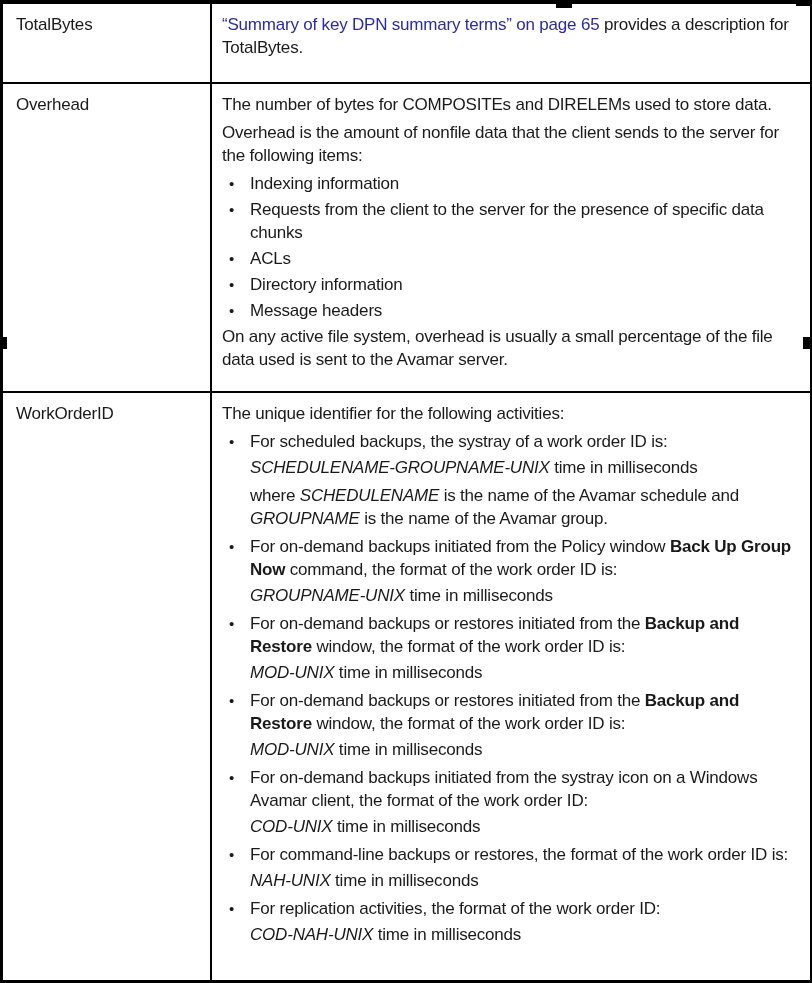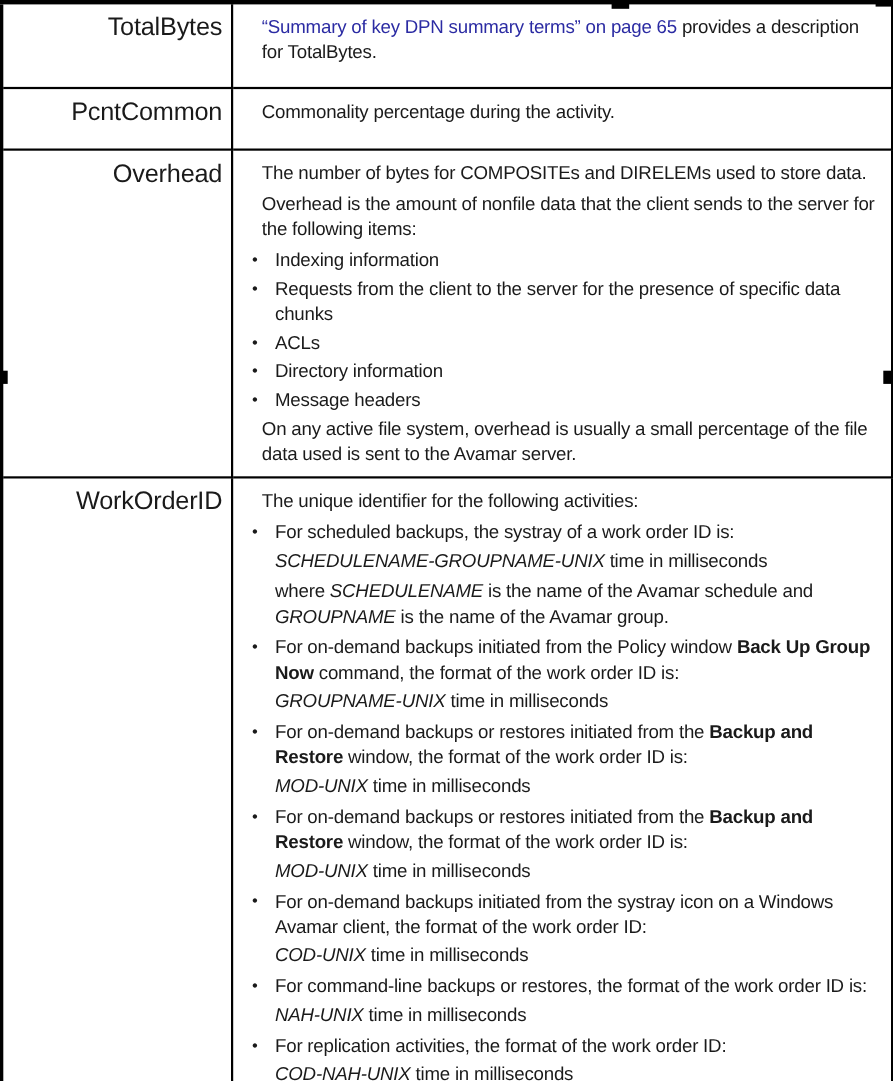--- a/index.html
+++ b/index.html
@@ -15,27 +15,27 @@
     table-layout:fixed;
   }
   table.terms, table.terms td{
     border:2px solid #000;
   }
   table.terms{border-top-width:4px;border-bottom-width:3px;border-left-width:3px;border-right-width:2px;}
   td{vertical-align:top;}
   td.term{
     width:186px;
     padding:9px 8px 4px 13px;
-    font-size:23px;line-height:23px;letter-spacing:-0.2px;text-align:right;
+    font-size:17px;line-height:23px;letter-spacing:-0.2px;
   }
   td.desc{
     padding:7px 9px 4px 10px;
     font-size:17px;line-height:23px;letter-spacing:-0.2px;
   }
-  .p{margin:2px 0 5px 16px;}
+  .p{margin:2px 0 5px 0;}
   .bullet{margin:1px 0 3px 0;display:flex;}
   .bullet .marker{
     flex:0 0 28px;padding-left:7px;box-sizing:border-box;
     font-size:15px;line-height:23px;
   }
   .bullet .content{flex:1 1 auto;}
   .sub{margin:1px 0 5px 0;padding-left:28px;}
   .run-b{font-weight:bold;}
   .run-i{font-style:italic;text-align:right;}
   .run-link{color:#2b2ba3;cursor:pointer;}
@@ -47,26 +47,20 @@
 </style>
 </head>
 <body>
 
 <table class="terms">
   <tbody id="table-body">
       <tr>
         <td class="term" style="height: 62px;"><span>TotalBytes</span></td>
         <td class="desc">
           <div class="p"><span class="run-link">“Summary of key DPN summary terms”  on page 65</span><span> provides a description for TotalBytes.</span></div>
-        </td>
-      </tr>
-      <tr>
-        <td class="term" style="height: 41px;"><span>PcntCommon</span></td>
-        <td class="desc">
-          <div class="p"><span>Commonality percentage during the activity.</span></div>
         </td>
       </tr>
       <tr>
         <td class="term" style="height: 281px;"><span>Overhead</span></td>
         <td class="desc">
           <div class="p"><span>The number of bytes for COMPOSITEs and DIRELEMs used to store data.</span></div>
           <div class="p"><span>Overhead is the amount of nonfile data that the client sends to the server for the following items:</span></div>
           <div class="bullet">
             <span class="marker">•</span>
             <span class="content"><span>Indexing information</span></span>

